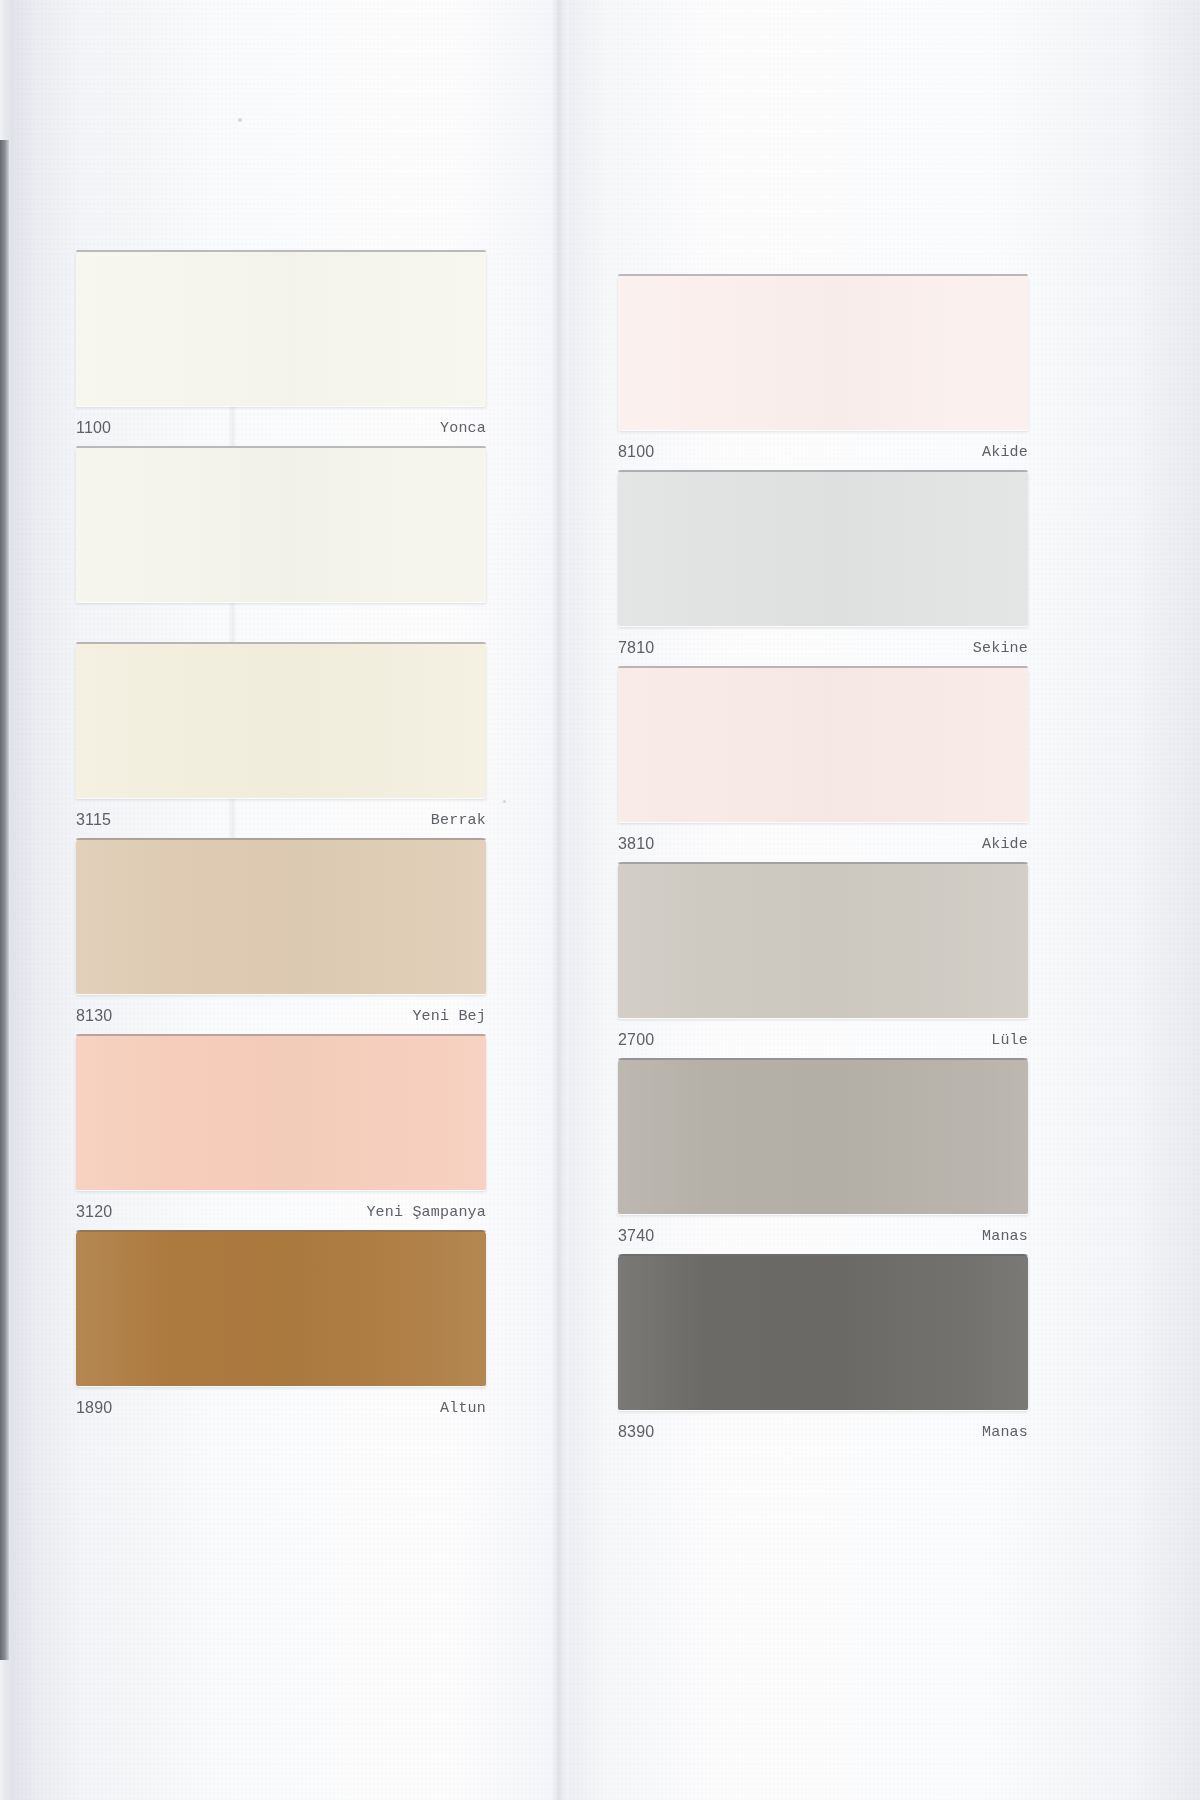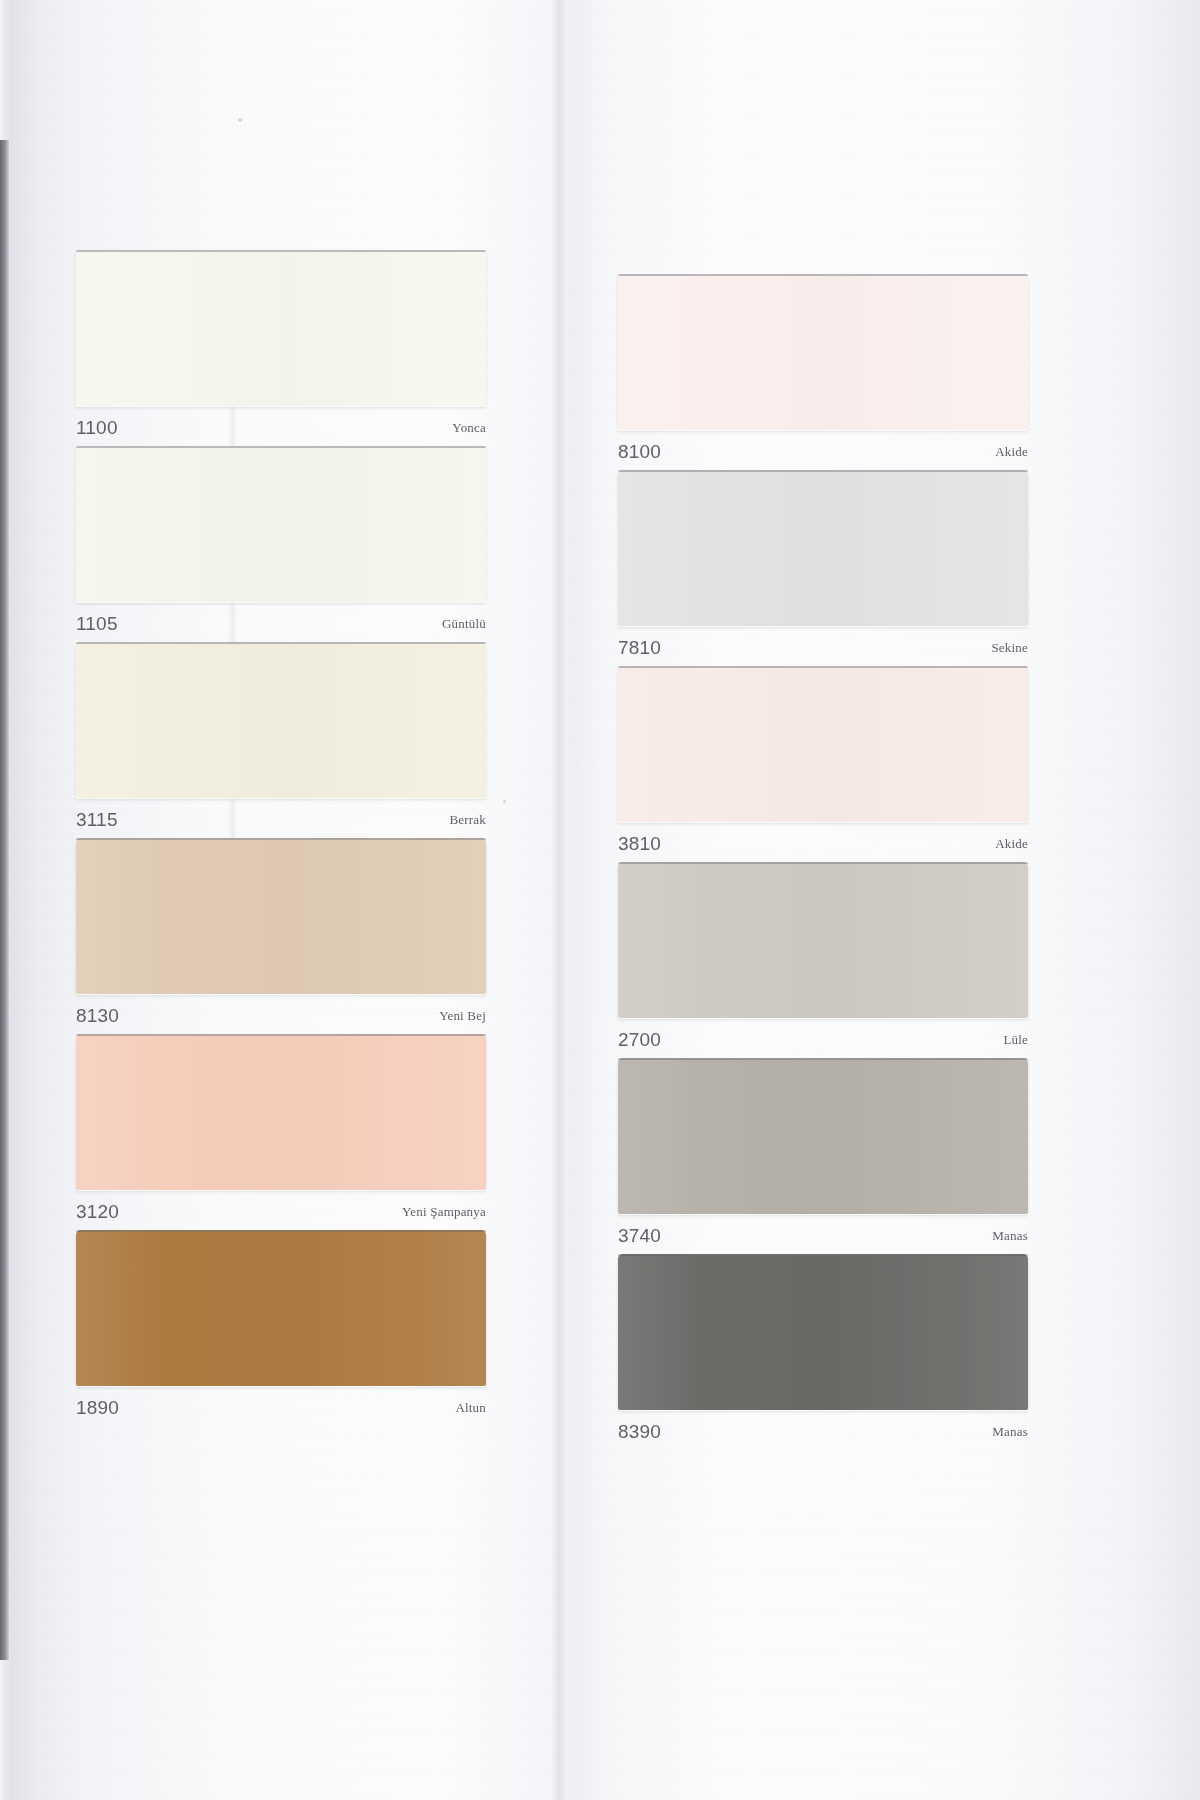--- a/index.html
+++ b/index.html
@@ -162,30 +162,30 @@
   .swatch-caption {
     position: absolute;
     left: 0; right: 0;
     top: 160px;
     height: 36px;
     display: flex;
     align-items: center;
     justify-content: space-between;
   }
   .swatch-code {
-    font-size: 19px;
+    font-size: 16px;
     letter-spacing: .2px;
     color: #5d6066;
     font-family: "Liberation Sans", sans-serif;
   }
   .swatch-name {
-    font-size: 13px;
+    font-size: 15px;
     letter-spacing: .2px;
     color: #5d6066;
-    font-family: Liberation Serif, serif;
+    font-family: Liberation Mono, monospace;
     text-align: right;
   }
 </style>
 </head>
 <body>
 
 <div id="scan-page">
 
   <div id="catalogue-paper"></div>
   <div id="paper-texture"></div>
@@ -205,24 +205,20 @@
       <div class="swatch-entry">
         <div class="swatch-chip" style="background-color: rgb(246, 246, 238);"></div>
         <div class="swatch-caption">
           <span class="swatch-code">1100</span>
           <span class="swatch-name">Yonca</span>
         </div>
       </div>
 
       <div class="swatch-entry">
         <div class="swatch-chip" style="background-color: rgb(245, 244, 236);"></div>
-        <div class="swatch-caption">
-          <span class="swatch-code">1105</span>
-          <span class="swatch-name">Güntülü</span>
-        </div>
       </div>
 
       <div class="swatch-entry">
         <div class="swatch-chip" style="background-color: rgb(243, 239, 223);"></div>
         <div class="swatch-caption">
           <span class="swatch-code">3115</span>
           <span class="swatch-name">Berrak</span>
         </div>
       </div>
 

